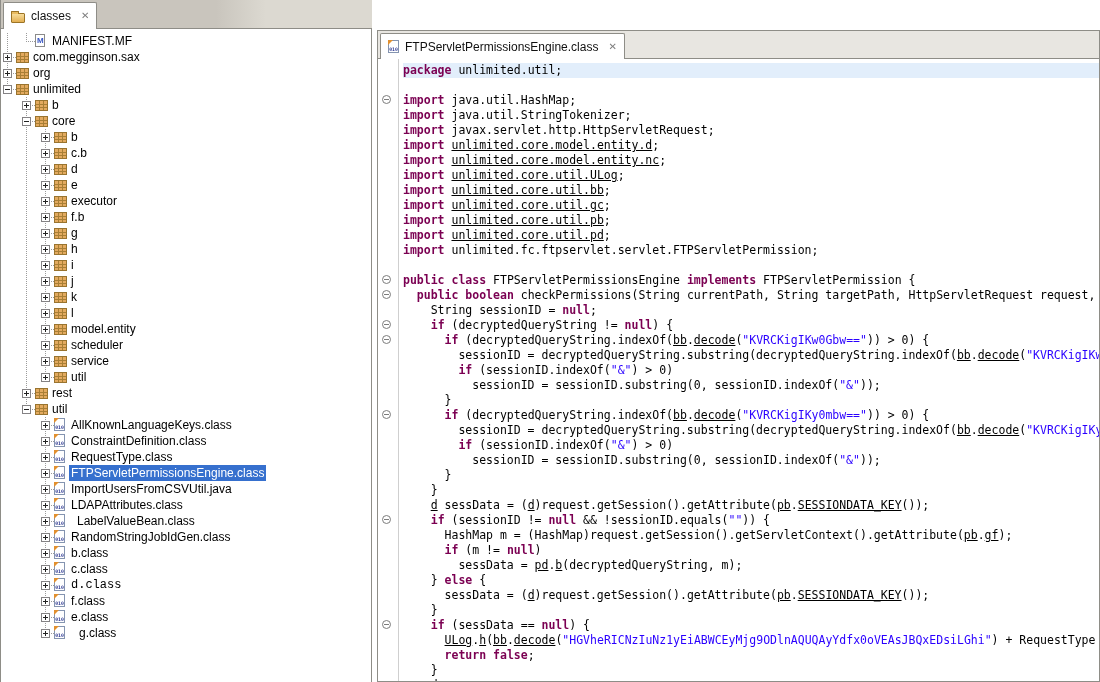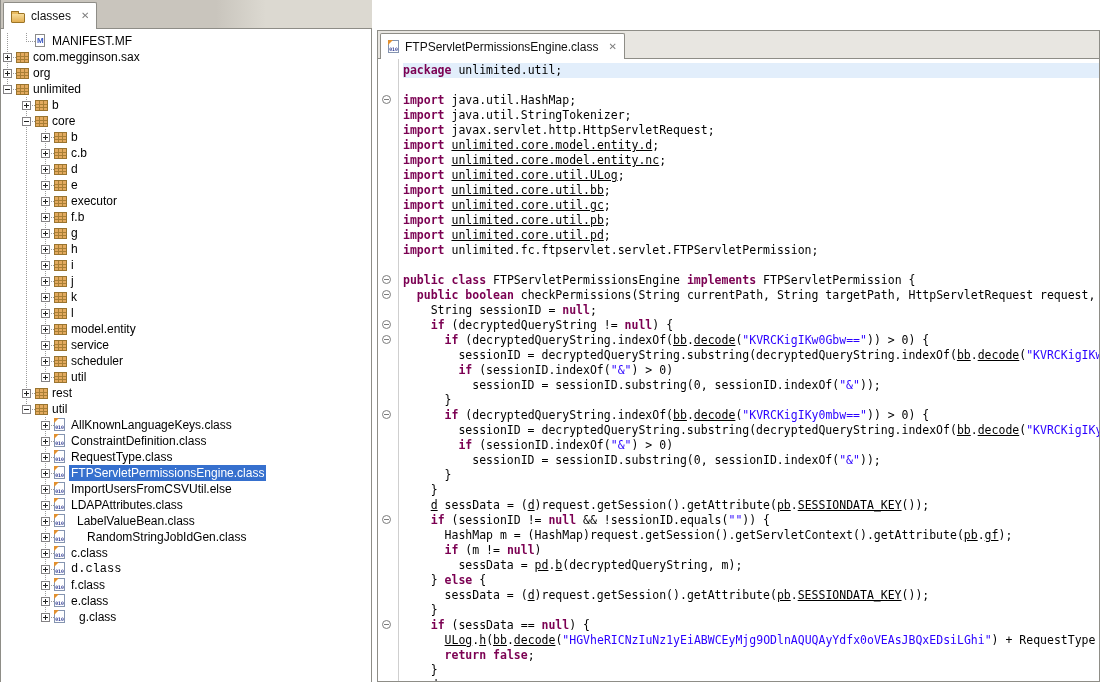--- a/index.html
+++ b/index.html
@@ -242,30 +242,30 @@
           <span class="ticon icon-package" style="left: 53px;"></span>
           <span class="tlabel" style="left: 68px;">model.entity</span>
         </div>
         <div class="trow">
           <div class="vguide" style="left: 25px; top: 0px; height: 16px;"></div>
           <div class="vguide" style="left: 44px; top: 0px; height: 8px;"></div>
           <div class="vguide" style="left: 44px; top: 8px; height: 8px;"></div>
           <div class="hguide" style="left: 44px; top: 8px; width: 11px;"></div>
           <div class="ebox plus" style="left: 40px;"></div>
           <span class="ticon icon-package" style="left: 53px;"></span>
+          <span class="tlabel" style="left: 68px;">scheduler</span>
+        </div>
+        <div class="trow">
+          <div class="vguide" style="left: 25px; top: 0px; height: 16px;"></div>
+          <div class="vguide" style="left: 44px; top: 0px; height: 8px;"></div>
+          <div class="vguide" style="left: 44px; top: 8px; height: 8px;"></div>
+          <div class="hguide" style="left: 44px; top: 8px; width: 11px;"></div>
+          <div class="ebox plus" style="left: 40px;"></div>
+          <span class="ticon icon-package" style="left: 53px;"></span>
           <span class="tlabel" style="left: 68px;">service</span>
-        </div>
-        <div class="trow">
-          <div class="vguide" style="left: 25px; top: 0px; height: 16px;"></div>
-          <div class="vguide" style="left: 44px; top: 0px; height: 8px;"></div>
-          <div class="vguide" style="left: 44px; top: 8px; height: 8px;"></div>
-          <div class="hguide" style="left: 44px; top: 8px; width: 11px;"></div>
-          <div class="ebox plus" style="left: 40px;"></div>
-          <span class="ticon icon-package" style="left: 53px;"></span>
-          <span class="tlabel" style="left: 68px;">scheduler</span>
         </div>
         <div class="trow">
           <div class="vguide" style="left: 25px; top: 0px; height: 16px;"></div>
           <div class="vguide" style="left: 44px; top: 0px; height: 8px;"></div>
           <div class="hguide" style="left: 44px; top: 8px; width: 11px;"></div>
           <div class="ebox plus" style="left: 40px;"></div>
           <span class="ticon icon-package" style="left: 53px;"></span>
           <span class="tlabel" style="left: 68px;">util</span>
         </div>
         <div class="trow">
@@ -314,21 +314,21 @@
           <div class="ebox plus" style="left: 40px;"></div>
           <span class="ticon icon-classfile" style="left: 53px;"></span>
           <span class="tlabel sel" style="left: 68px;">FTPServletPermissionsEngine.class</span>
         </div>
         <div class="trow">
           <div class="vguide" style="left: 44px; top: 0px; height: 8px;"></div>
           <div class="vguide" style="left: 44px; top: 8px; height: 8px;"></div>
           <div class="hguide" style="left: 44px; top: 8px; width: 11px;"></div>
           <div class="ebox plus" style="left: 40px;"></div>
           <span class="ticon icon-classfile" style="left: 53px;"></span>
-          <span class="tlabel" style="left: 68px;">ImportUsersFromCSVUtil.else</span>
+          <span class="tlabel" style="left: 68px;">ImportUsersFromCSVUtil.java</span>
         </div>
         <div class="trow">
           <div class="vguide" style="left: 44px; top: 0px; height: 8px;"></div>
           <div class="vguide" style="left: 44px; top: 8px; height: 8px;"></div>
           <div class="hguide" style="left: 44px; top: 8px; width: 11px;"></div>
           <div class="ebox plus" style="left: 40px;"></div>
           <span class="ticon icon-classfile" style="left: 53px;"></span>
           <span class="tlabel" style="left: 68px;">LDAPAttributes.class</span>
         </div>
         <div class="trow">
@@ -338,21 +338,29 @@
           <div class="ebox plus" style="left: 40px;"></div>
           <span class="ticon icon-classfile" style="left: 53px;"></span>
           <span class="tlabel" style="left: 74px;">LabelValueBean.class</span>
         </div>
         <div class="trow">
           <div class="vguide" style="left: 44px; top: 0px; height: 8px;"></div>
           <div class="vguide" style="left: 44px; top: 8px; height: 8px;"></div>
           <div class="hguide" style="left: 44px; top: 8px; width: 11px;"></div>
           <div class="ebox plus" style="left: 40px;"></div>
           <span class="ticon icon-classfile" style="left: 53px;"></span>
-          <span class="tlabel" style="left: 84px;">RandomStringJobIdGen.class</span>
+          <span class="tlabel" style="left: 68px;">RandomStringJobIdGen.class</span>
+        </div>
+        <div class="trow">
+          <div class="vguide" style="left: 44px; top: 0px; height: 8px;"></div>
+          <div class="vguide" style="left: 44px; top: 8px; height: 8px;"></div>
+          <div class="hguide" style="left: 44px; top: 8px; width: 11px;"></div>
+          <div class="ebox plus" style="left: 40px;"></div>
+          <span class="ticon icon-classfile" style="left: 53px;"></span>
+          <span class="tlabel" style="left: 68px;">b.class</span>
         </div>
         <div class="trow">
           <div class="vguide" style="left: 44px; top: 0px; height: 8px;"></div>
           <div class="vguide" style="left: 44px; top: 8px; height: 8px;"></div>
           <div class="hguide" style="left: 44px; top: 8px; width: 11px;"></div>
           <div class="ebox plus" style="left: 40px;"></div>
           <span class="ticon icon-classfile" style="left: 53px;"></span>
           <span class="tlabel" style="left: 68px;">c.class</span>
         </div>
         <div class="trow">

